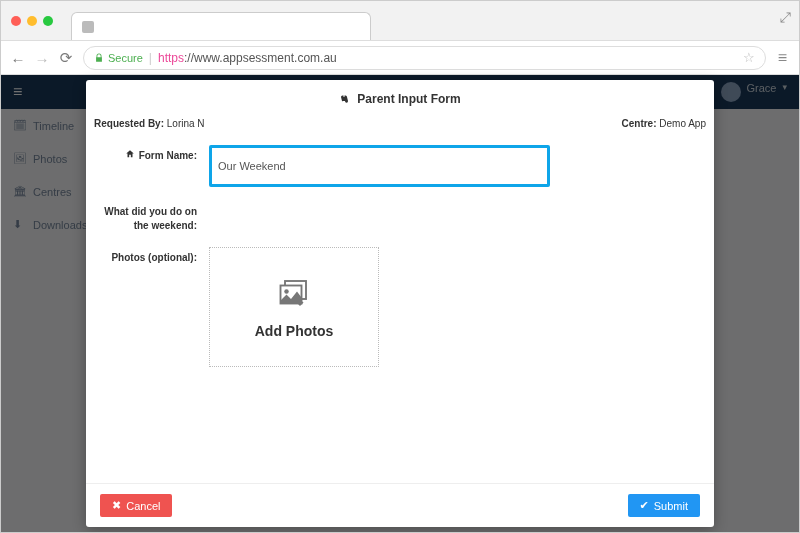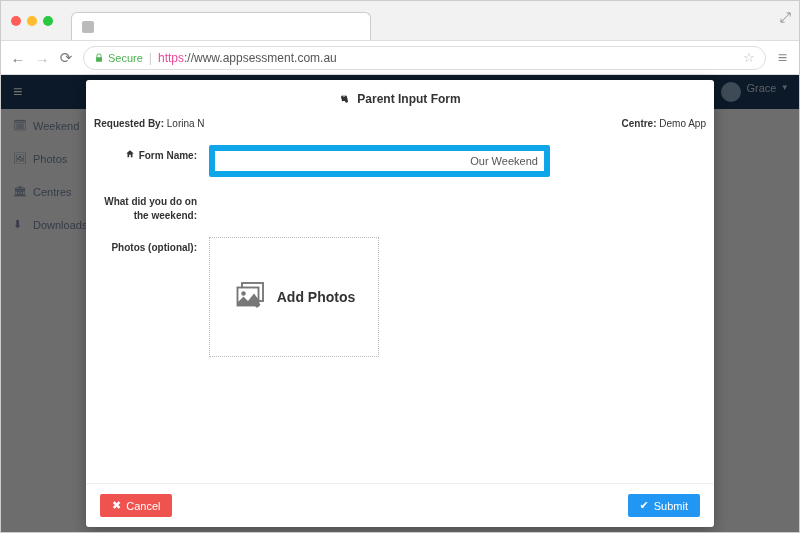--- a/index.html
+++ b/index.html
@@ -45,25 +45,25 @@
 
 .modal { position: absolute; left: 85px; right: 85px; top: 5px; bottom: 5px; background: #fff; border-radius: 3px; box-shadow: 0 3px 14px rgba(0,0,0,.3); display: flex; flex-direction: column; }
 .modal-title { text-align: center; font-weight: 600; font-size: 12px; color: #333; padding: 12px 0 8px; display: flex; justify-content: center; align-items: center; gap: 6px; }
 .modal-meta { display: flex; justify-content: space-between; padding: 4px 8px 10px; font-size: 10px; color: #333; }
 .modal-meta b { font-weight: 700; }
 
 .form-body { flex: 1; overflow: auto; padding: 6px 18px 10px; }
 .form-row { display: flex; align-items: flex-start; margin-bottom: 14px; }
 .form-label { width: 105px; text-align: right; padding-right: 12px; font-size: 10px; color: #333; font-weight: 600; line-height: 1.4; padding-top: 4px; display: flex; justify-content: flex-end; gap: 4px; }
 .form-control { flex: 1; }
-.text-input { width: 70%; border: 6px solid #0ea5e9; border-radius: 2px; padding: 4px 6px; font-size: 11px; color: #555; text-align: right; }
+.text-input { width: 70%; border: 3px solid #0ea5e9; border-radius: 2px; padding: 12px 6px; font-size: 11px; color: #555; }
 .textarea { width: 100%; height: 92px; border: 1px solid #ddd; border-radius: 2px; resize: none; padding: 6px; font-size: 11px; }
 .hint { font-size: 9px; color: #888; font-style: italic; margin-top: 4px; }
 
-.photo-drop { width: 170px; height: 120px; border: 1px dotted #bbb; display: flex; align-items: center; justify-content: center; gap: 8px; }
+.photo-drop { width: 170px; height: 120px; border: 1px dotted #bbb; display: flex; flex-direction: column; align-items: center; justify-content: center; gap: 8px; }
 .photo-icon svg { width: 36px; height: 36px; }
 .photo-label { font-size: 14px; font-weight: 600; color: #333; }
 
 .modal-footer { border-top: 1px solid #eee; padding: 10px 14px; display: flex; justify-content: space-between; }
 .btn { border: none; border-radius: 2px; padding: 5px 12px; font-size: 11px; color: #fff; display: inline-flex; align-items: center; gap: 5px; cursor: pointer; }
 .btn-cancel { background: #ef5350; }
 .btn-submit { background: #2196f3; }
 </style>
 </head>
 <body>
@@ -107,21 +107,21 @@
       <span style="color:#cfd8e0;font-size:12px">🔔</span>
       <span class="avatar"></span>
       <span>Grace</span>
       <span class="caret">▾</span>
     </div>
   </div>
 
   <div class="sidebar">
     <div class="side-item">
       <span class="side-icon">🗓</span>
-      <span>Weekend</span>
+      <span>Timeline</span>
     </div>
     <div class="side-item">
       <span class="side-icon">🖼</span>
       <span>Photos</span>
     </div>
     <div class="side-item">
       <span class="side-icon">🏛</span>
       <span>Centres</span>
     </div>
     <div class="side-item">

